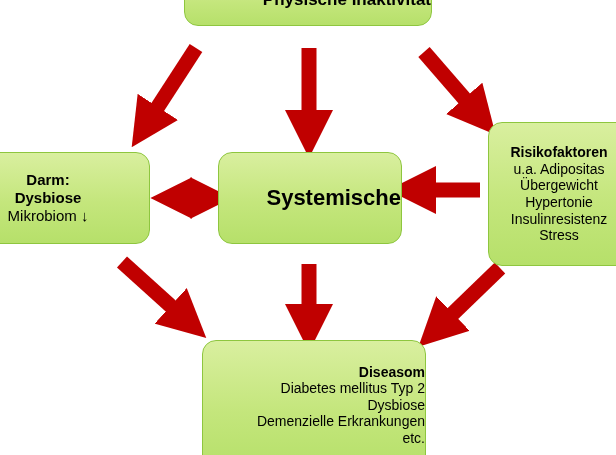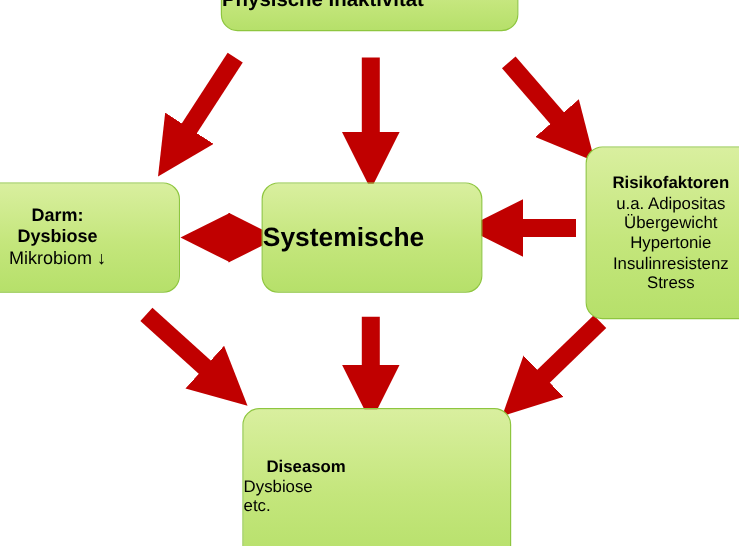--- a/index.html
+++ b/index.html
@@ -23,21 +23,21 @@
   }
 
   .node {
     position: absolute;
     box-sizing: border-box;
     border: 1.5px solid #8ec63f;
     border-radius: 14px;
     background: linear-gradient(to bottom, #d9ef9f 0%, #c4e67c 55%, #b6e06a 100%);
     display: flex;
     flex-direction: column;
-    align-items: flex-start;
+    align-items: flex-end;
     justify-content: center;
     text-align: center;
     color: #000000;
     line-height: 1.18;
   }
 
   .node .title {
     font-weight: bold;
   }
 
@@ -172,17 +172,19 @@
       <div class="label-line">u.a. Adipositas</div>
       <div class="label-line">Übergewicht</div>
       <div class="label-line">Hypertonie</div>
       <div class="label-line">Insulinresistenz</div>
       <div class="label-line">Stress</div>
     </div>
   </div>
 
   <div class="node" id="node-bottom">
     <div class="title label-line">Diseasom</div>
+    <div class="label-line">Diabetes mellitus Typ 2</div>
     <div class="label-line">Dysbiose</div>
+    <div class="label-line">Demenzielle Erkrankungen</div>
     <div class="label-line">etc.</div>
   </div>
 
 </div>
 
 </body></html>

